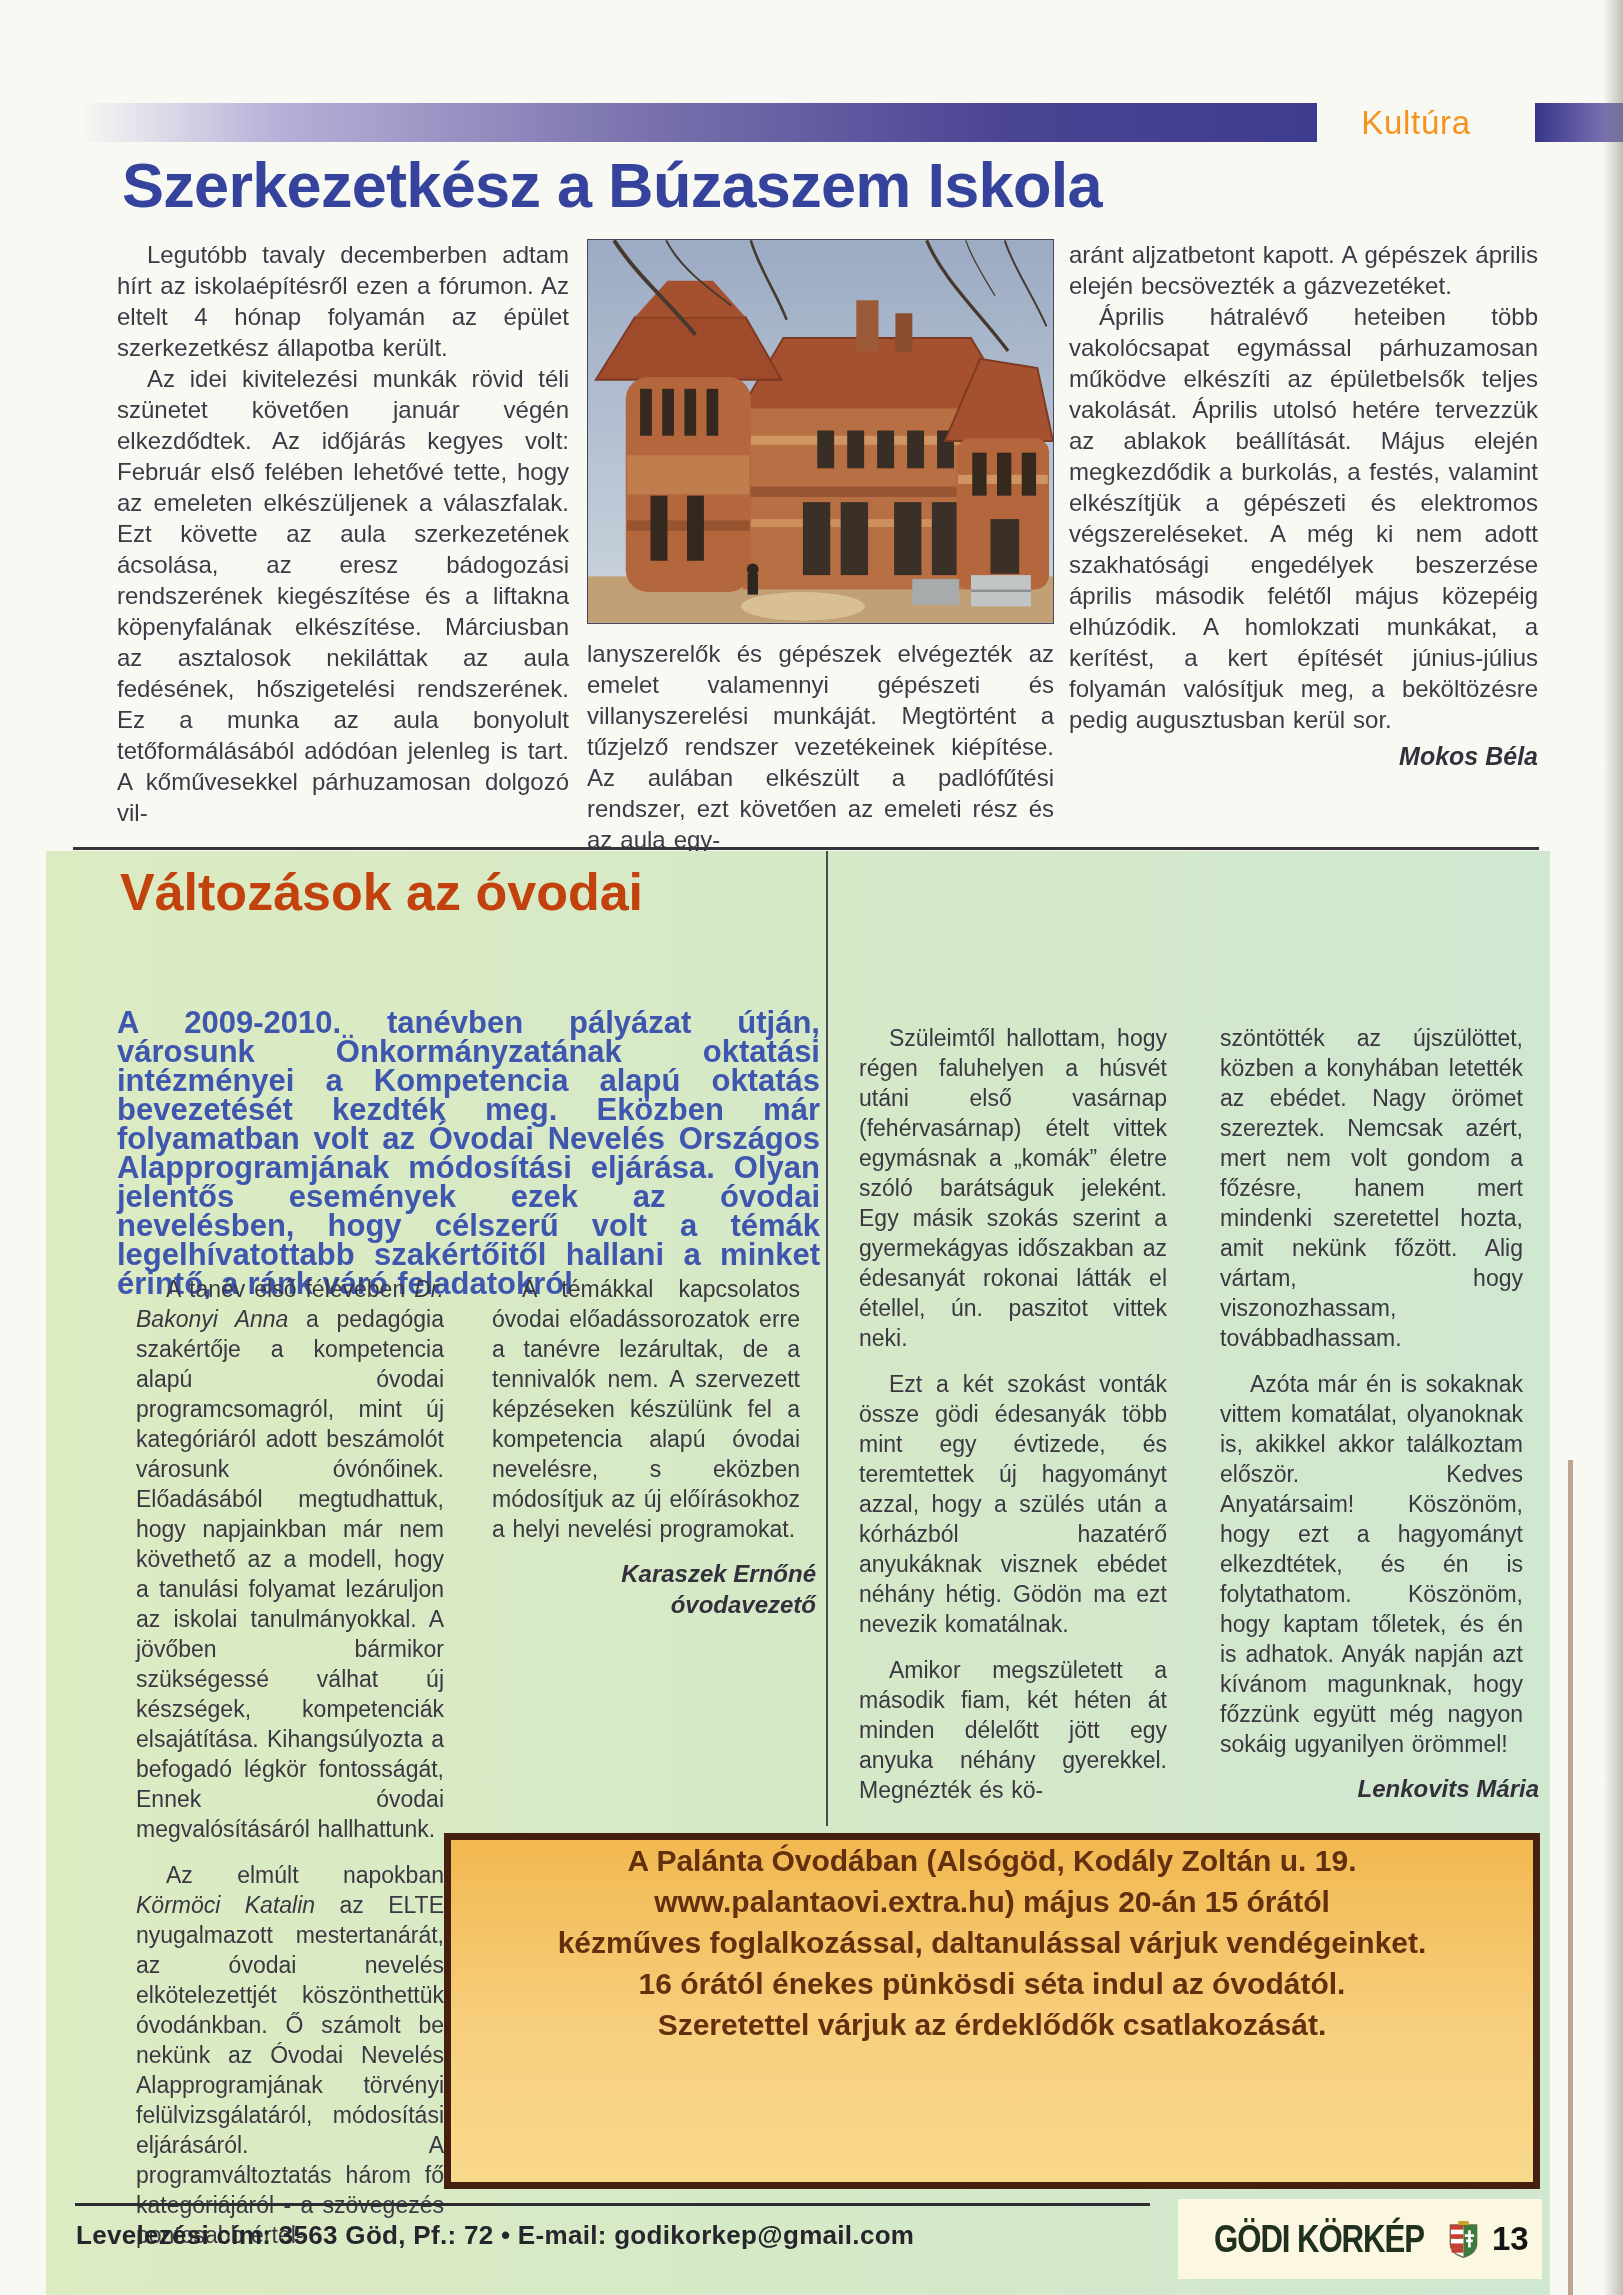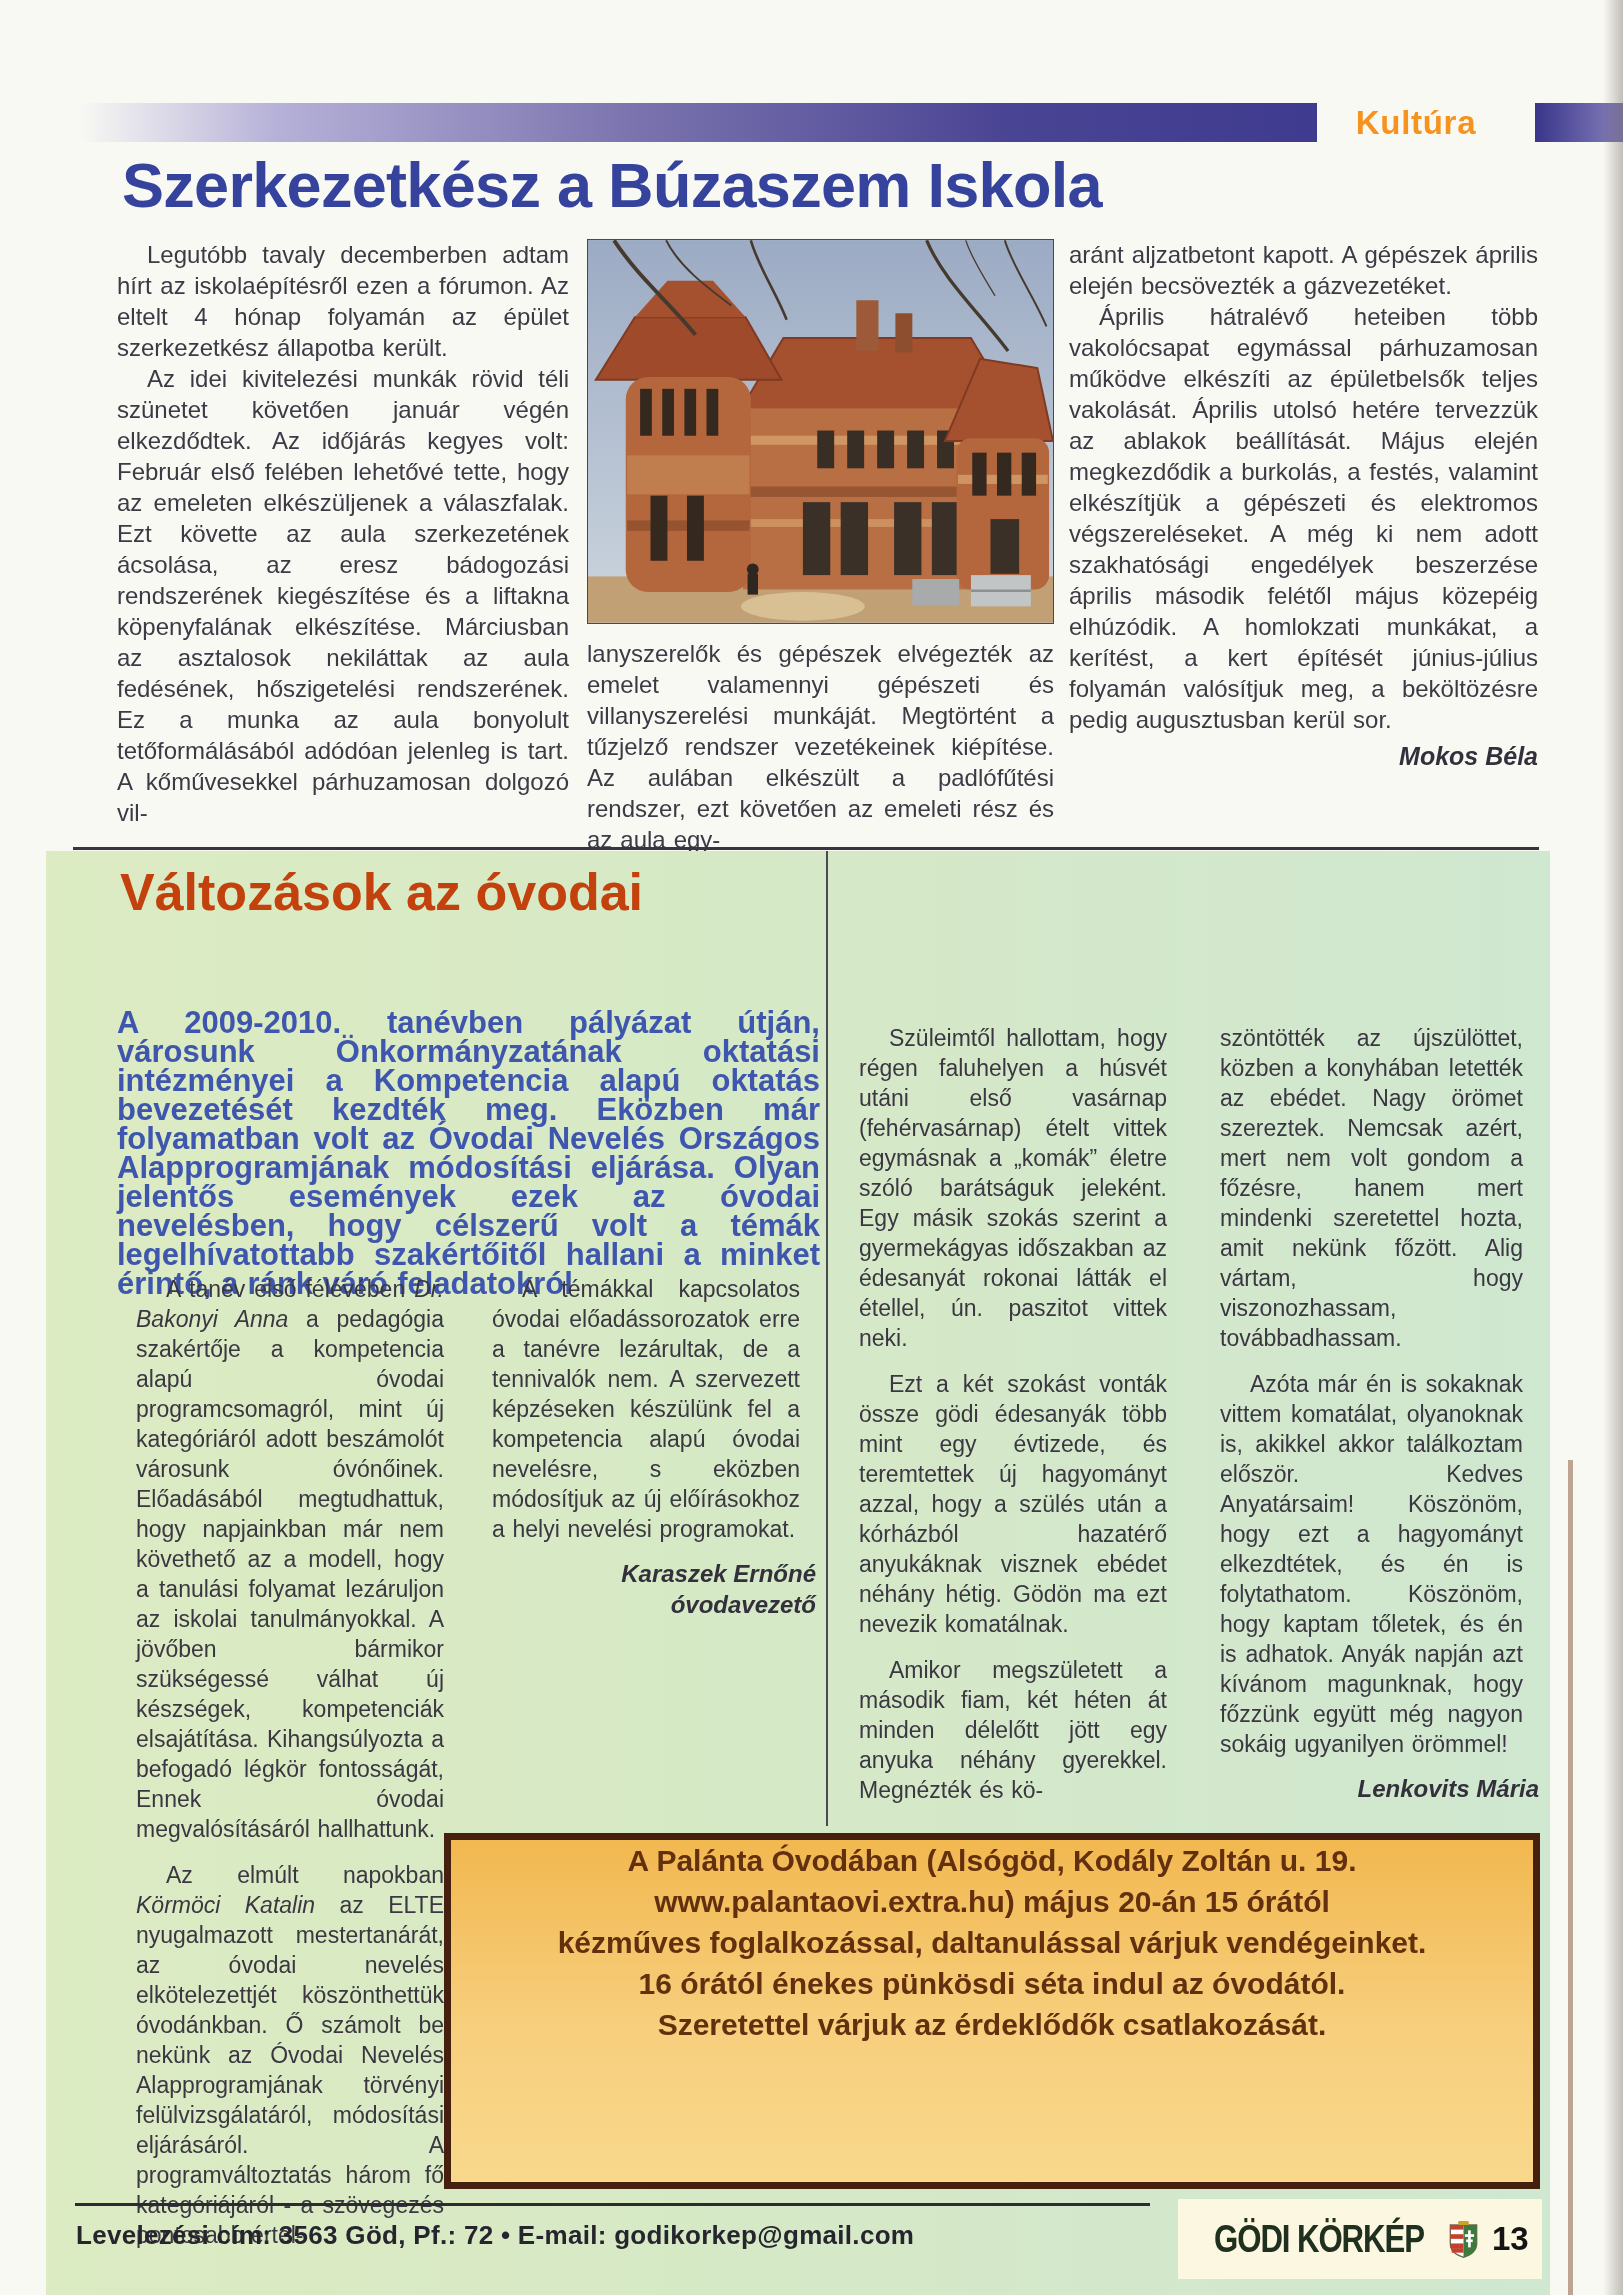--- a/index.html
+++ b/index.html
@@ -7,21 +7,21 @@
     position:relative;width:1623px;height:2295px;overflow:hidden;
     background:#f9f9f4;
     font-family:"Liberation Sans",sans-serif;
     color:#3d3945;
   }
   
   .topbar-main{position:absolute;left:77px;top:103px;width:1240px;height:39px;
     background:linear-gradient(90deg, rgba(249,249,244,0) 0%, #b6b1d8 16%, #7a73ae 45%, #4a4494 75%, #3f3b8e 100%);}
   .kultura{position:absolute;left:1318px;top:103px;width:196px;height:39px;
     display:flex;align-items:center;justify-content:center;
-    color:#f6921e;font-weight:bold;font-size:33px;letter-spacing:0.7px;}
+    color:#f6921e;font-weight:normal;font-size:33px;letter-spacing:0.7px;}
   .topbar-right{position:absolute;left:1535px;top:103px;width:88px;height:39px;
     background:linear-gradient(90deg,#39358a,#8781bb);}
   
   .page-title{position:absolute;left:122px;top:149px;margin:0;
     font-size:63px;font-weight:bold;color:#36439d;letter-spacing:-0.7px;white-space:nowrap;}
   
   .body-text p{margin:0;text-align:justify;font-size:24px;line-height:31px;color:#3d3945;word-spacing:1.3px;}
   .indent{text-indent:30px;}
   .a1col1{position:absolute;left:117px;top:239px;width:452px;}
   .a1col2{position:absolute;left:587px;top:638px;width:467px;}

